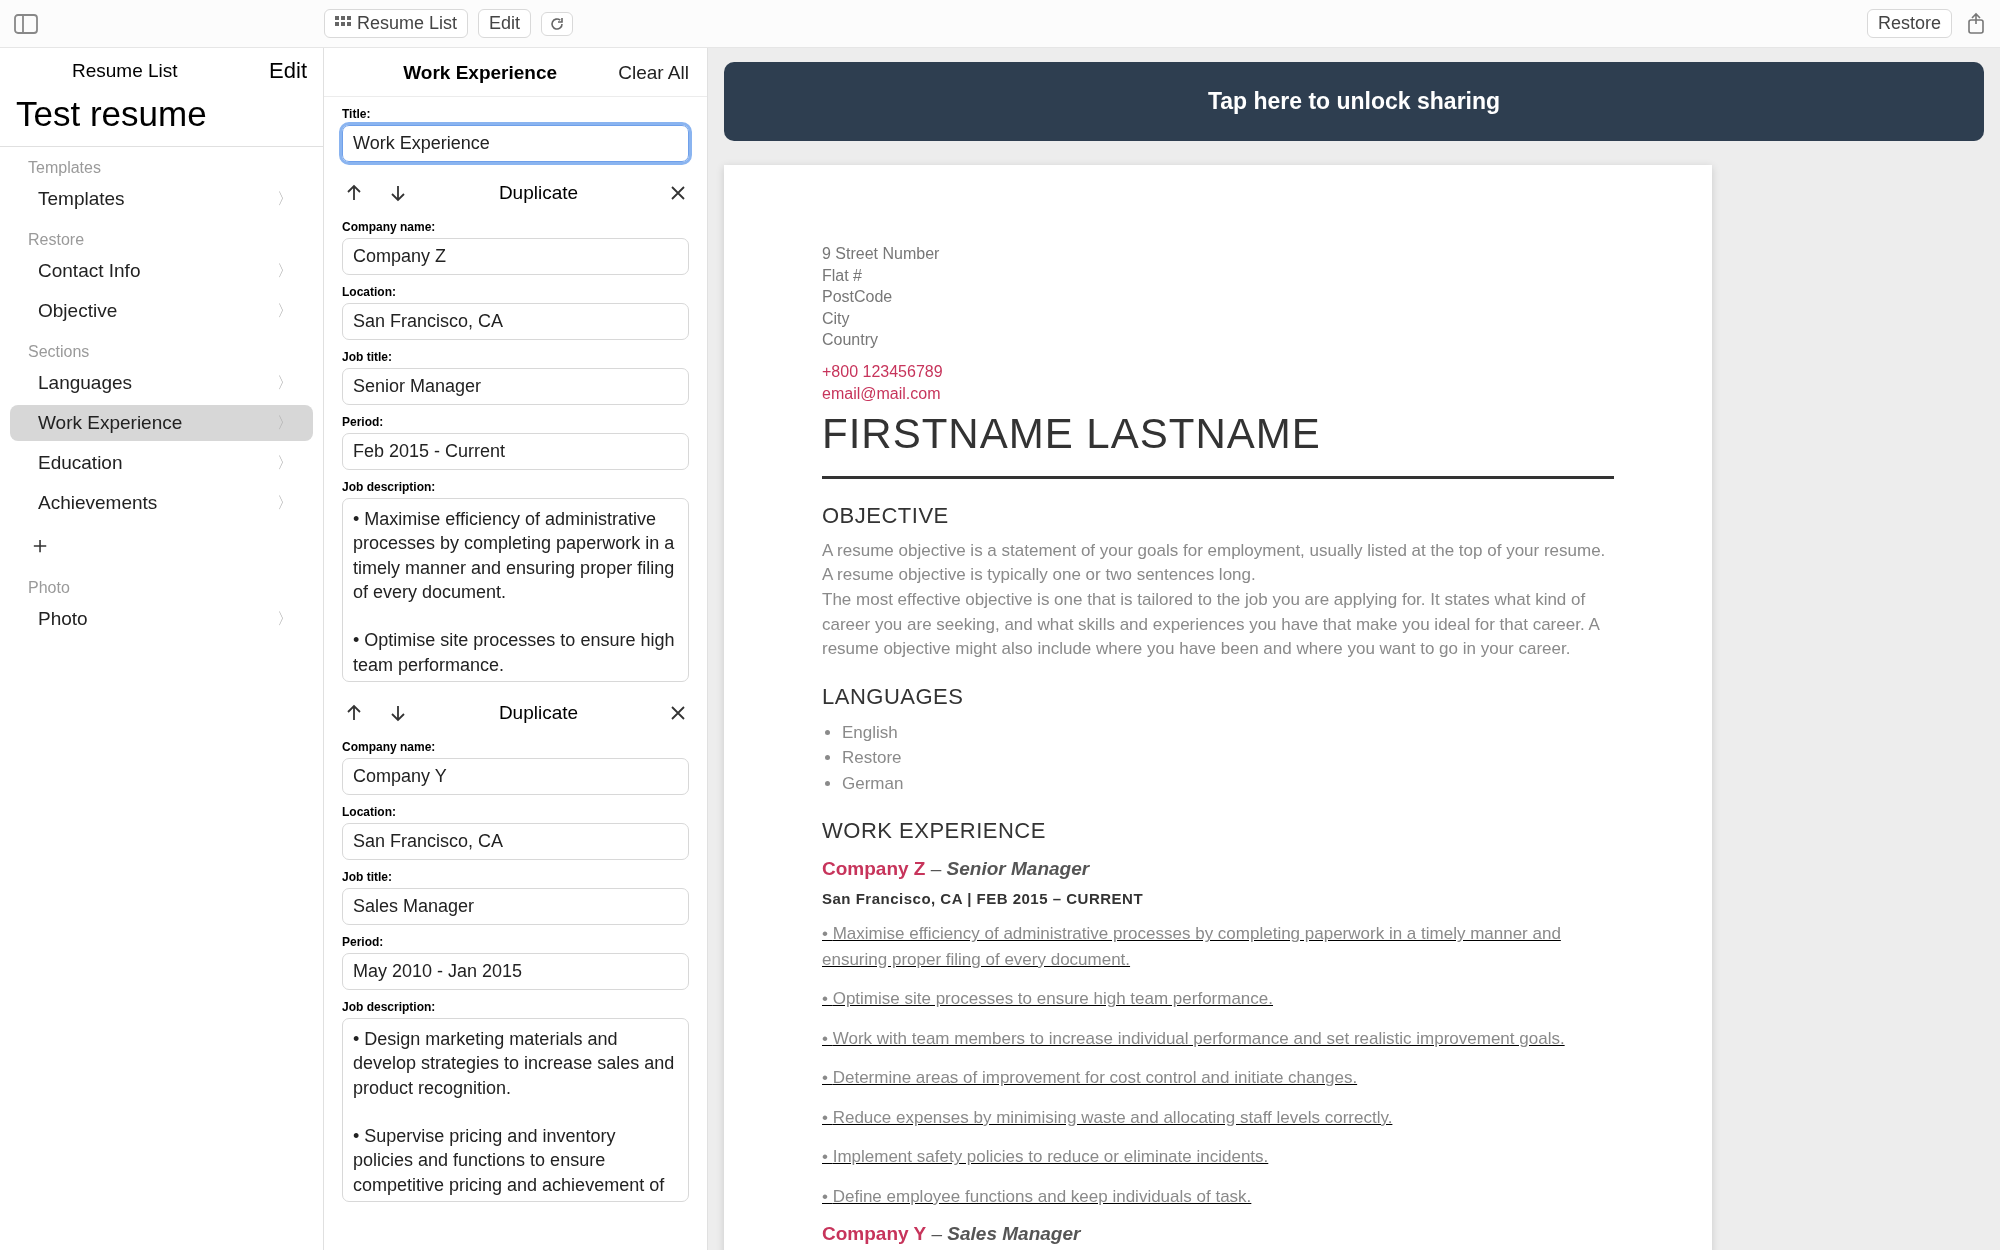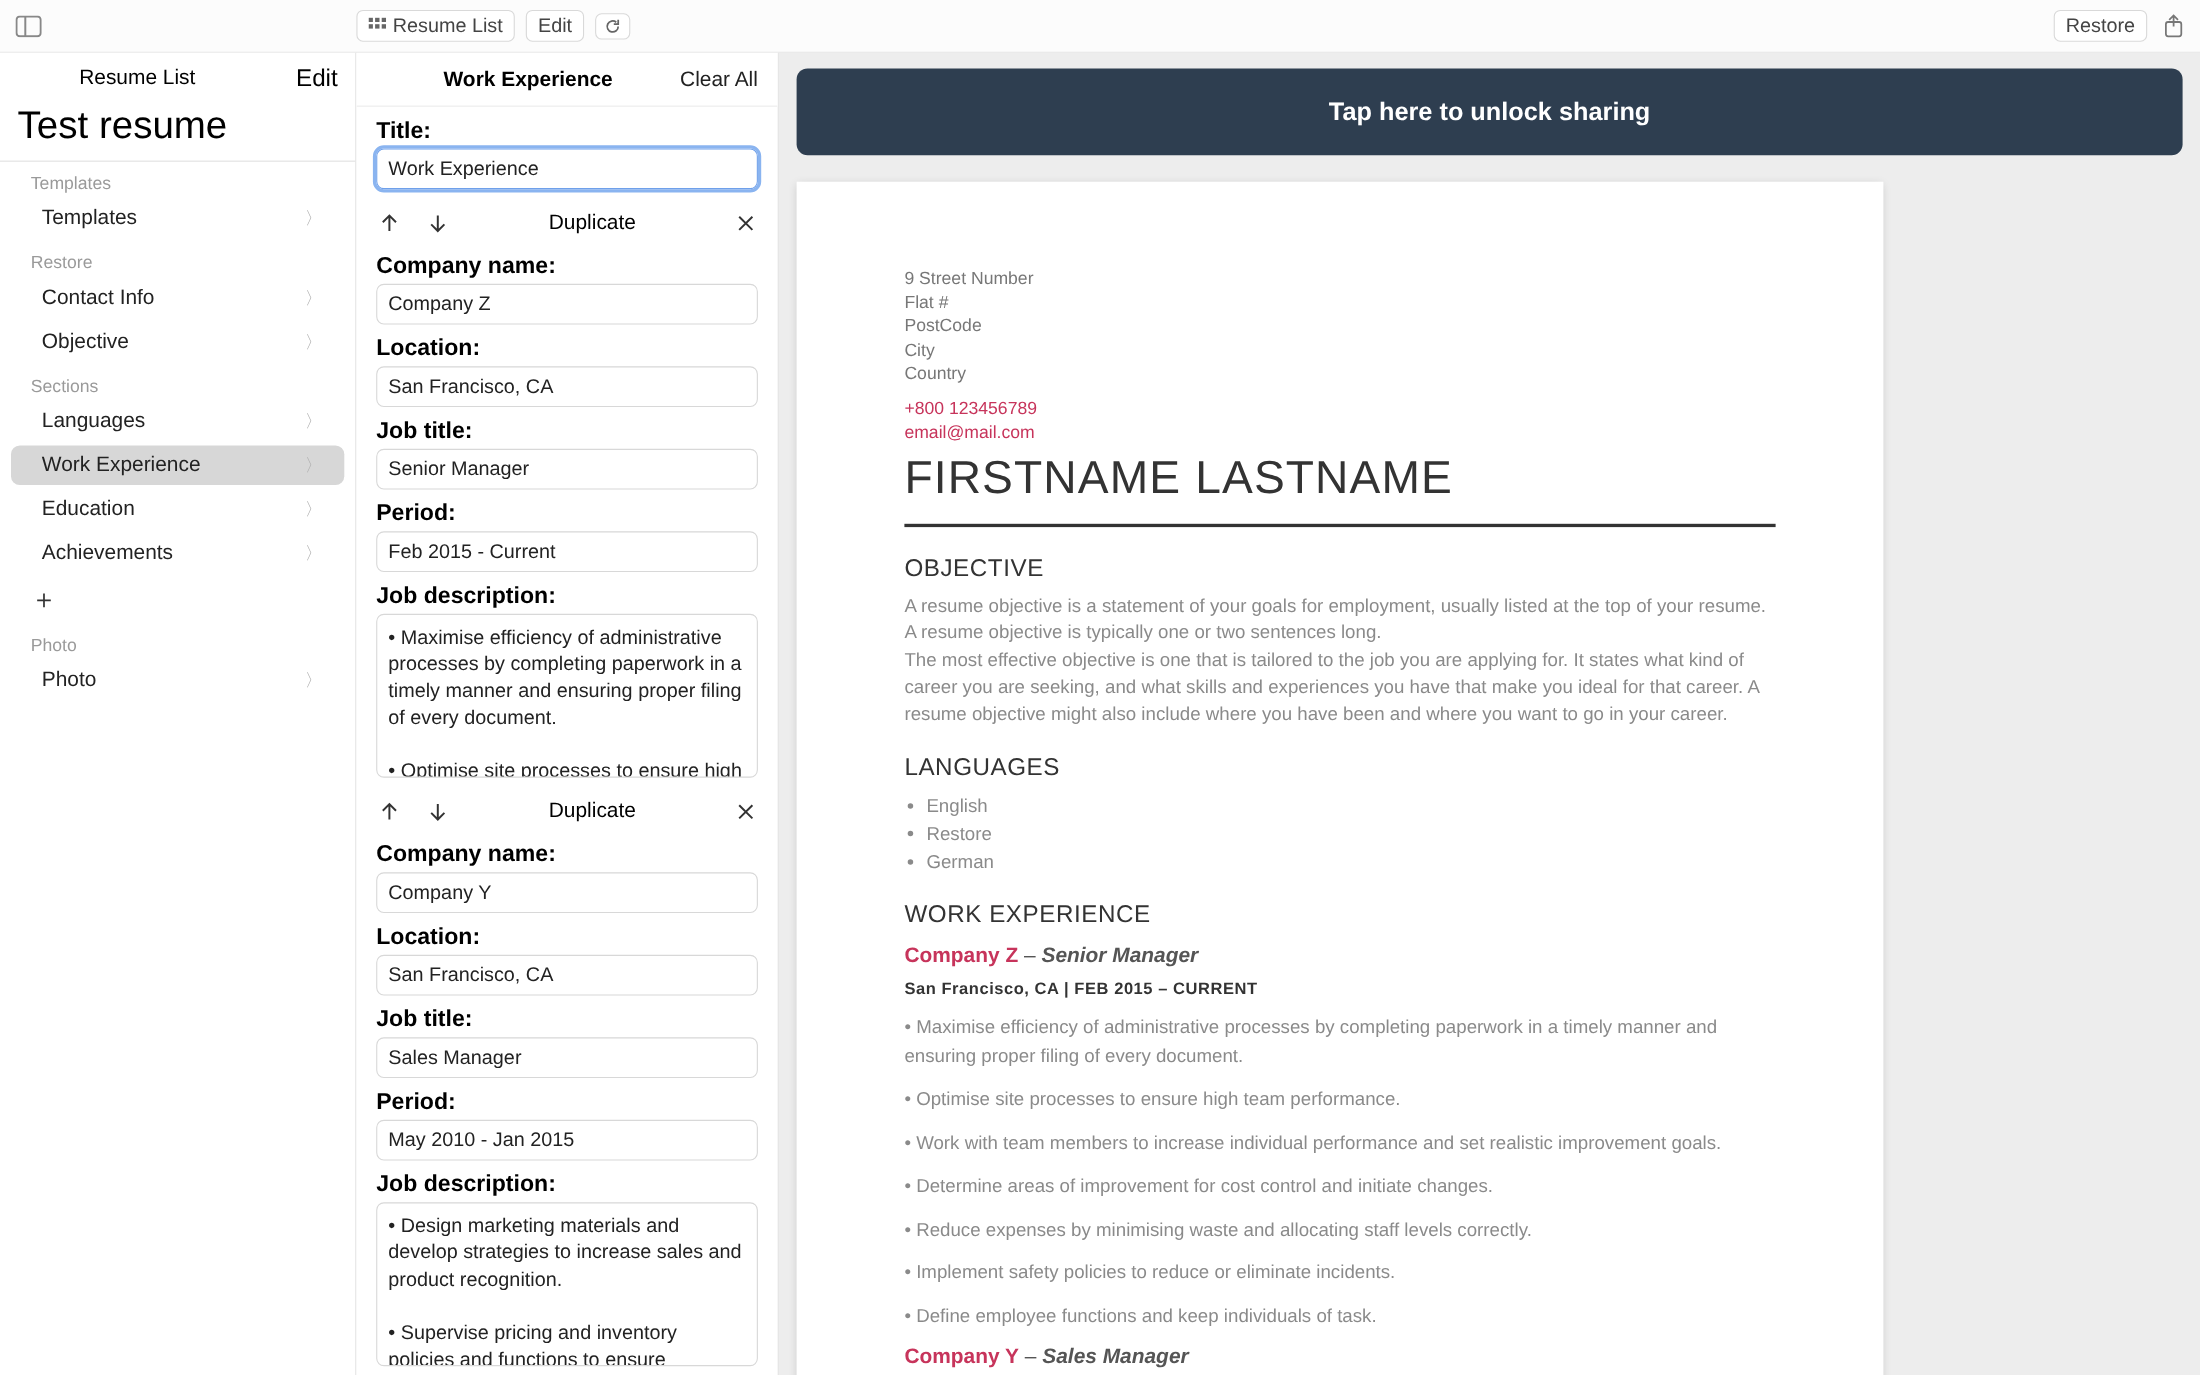--- a/index.html
+++ b/index.html
@@ -154,21 +154,21 @@
   font-size: 19px;
   margin-left: auto;
   margin-right: auto;
 }
 .editor-header .clear {
   font-size: 19px;
   color: #222;
   cursor: pointer;
 }
 .field-label {
-  font-size: 21px;
+  font-size: 12px;
   font-weight: 600;
   padding: 10px 28px 4px 18px;
 }
 .text-input {
   margin: 0 18px;
   width: calc(100% - 36px);
   border: 1px solid #d8d8d8;
   border-radius: 7px;
   padding: 7px 10px;
   font-size: 18px;
@@ -309,20 +309,21 @@
 }
 .loc-date {
   font-size: 15px;
   color: #333;
   font-weight: 700;
   margin-top: 10px;
   letter-spacing: 0.5px;
 }
 .bullets {
   margin-top: 14px;
+  text-decoration: underline;
 }
 .bullet {
   font-size: 17px;
   color: #8a8a8a;
   line-height: 1.5;
   margin-bottom: 14px;
 }
 .bullet::before {
   content: "• ";
 }

